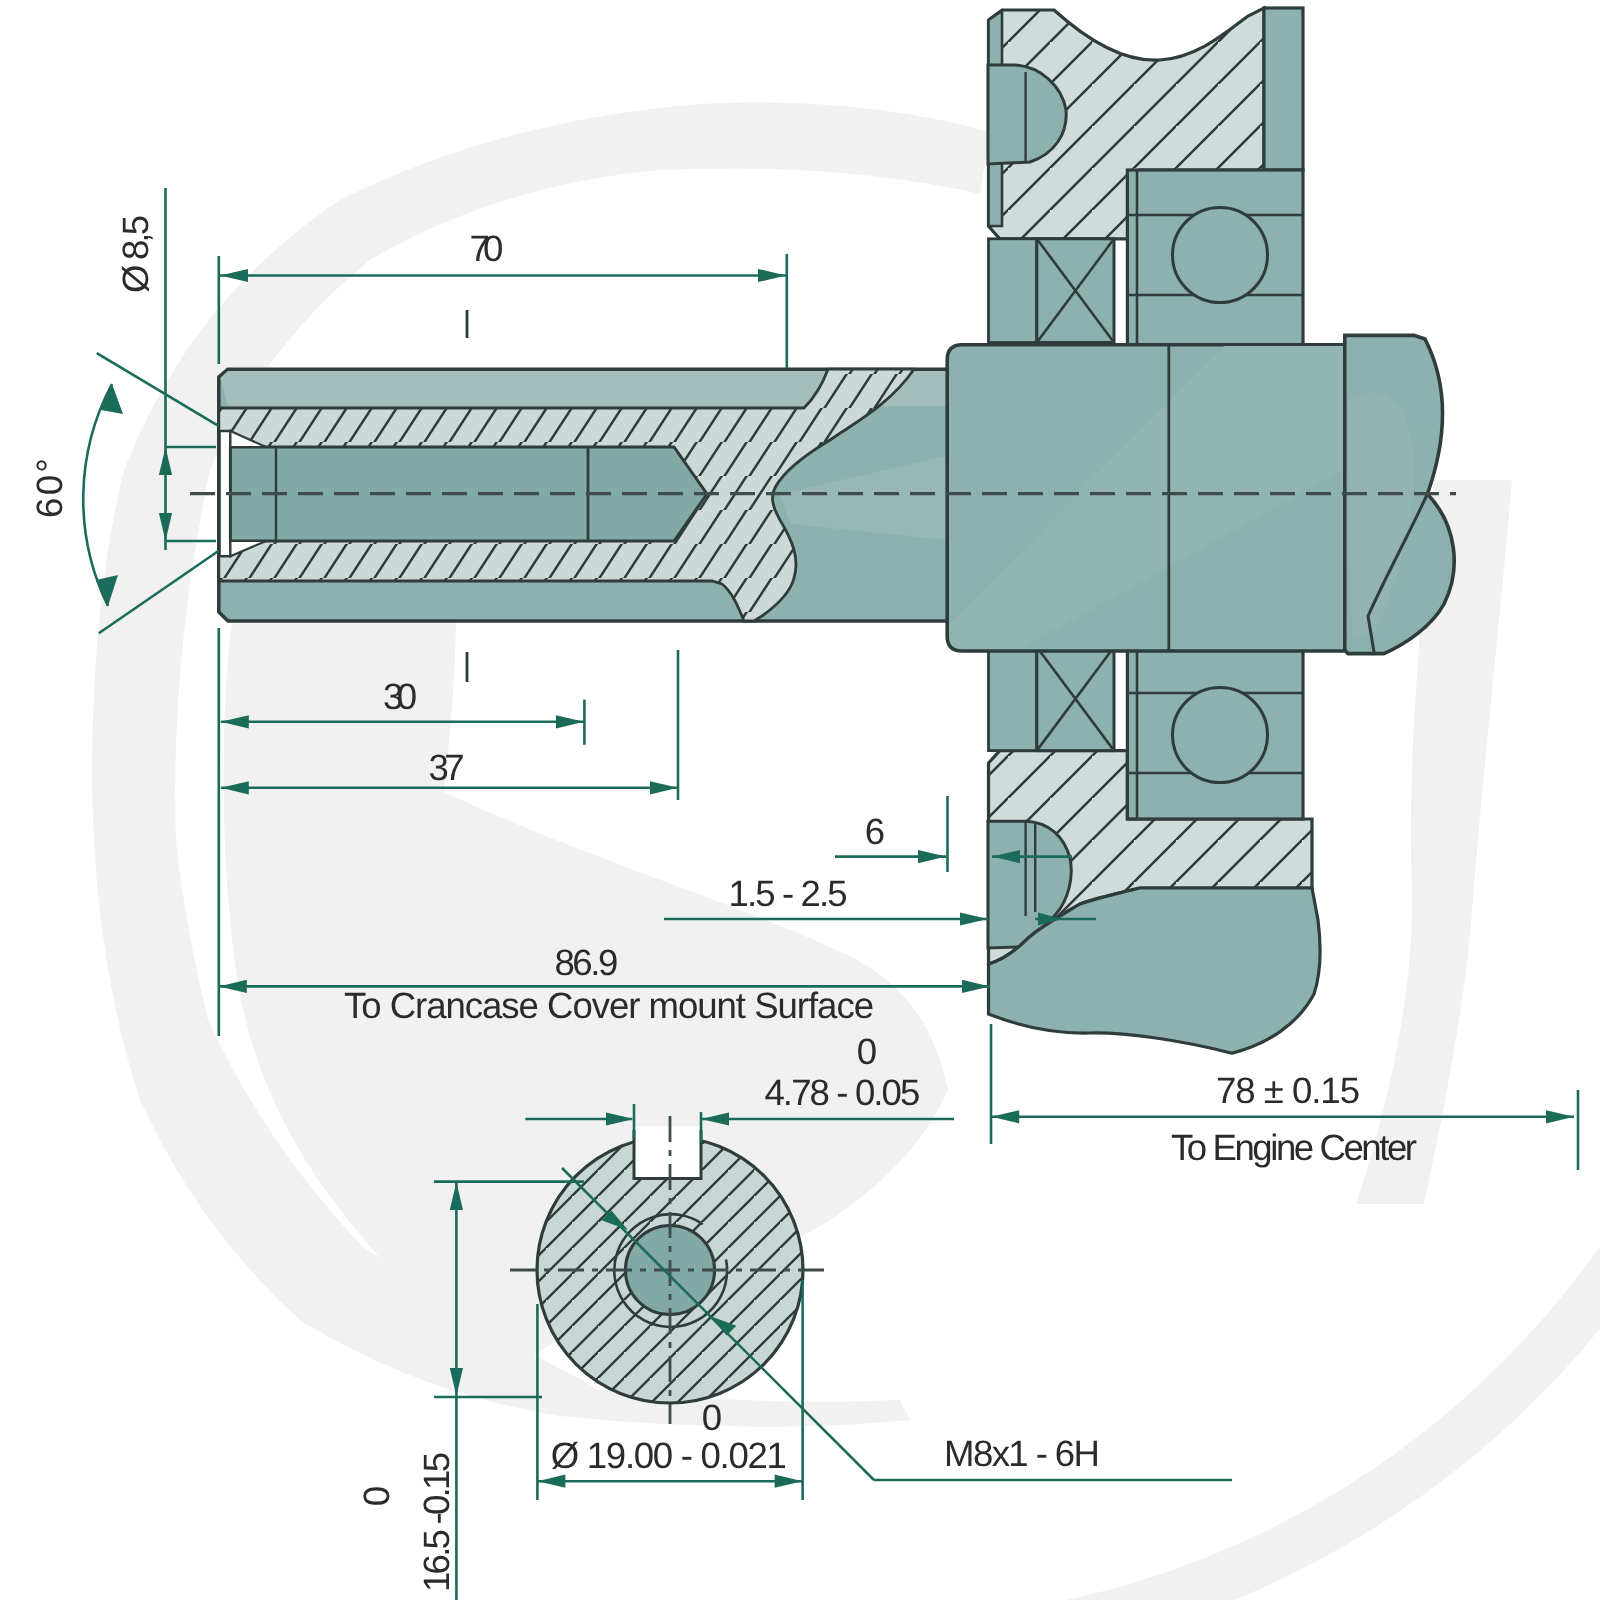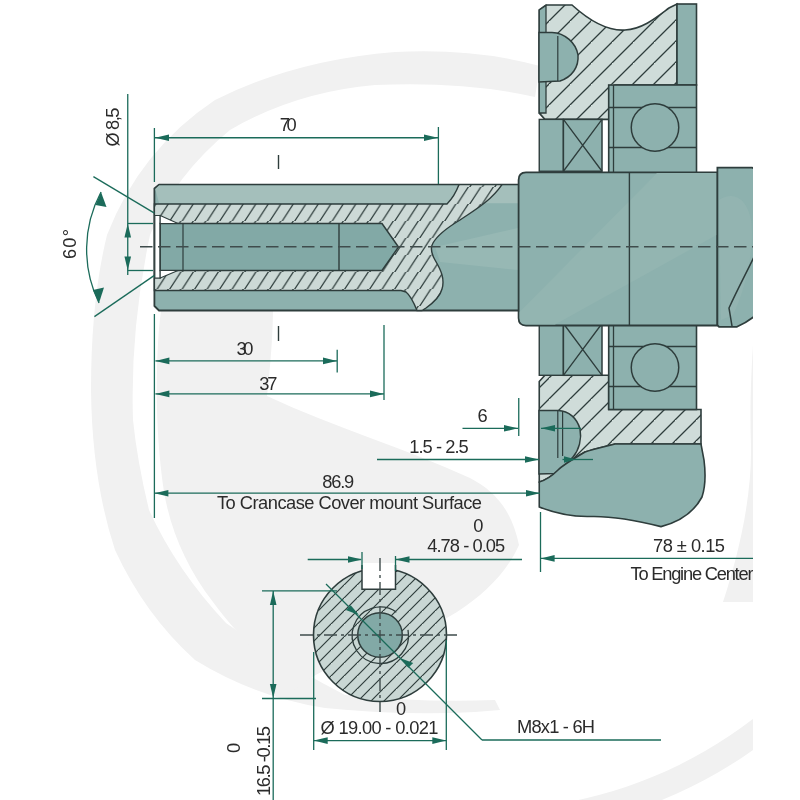--- a/index.html
+++ b/index.html
@@ -1,17 +1,17 @@
 <!DOCTYPE html>
 <html><head>
 <meta charset="utf-8">
 <style>
   html,body{margin:0;padding:0;background:#fff;}
-  .page{width:708px;height:800px;position:relative;overflow:hidden;
-        font-family:"Liberation Sans", sans-serif;margin-left:45px;}
+  .page{width:800px;height:800px;position:relative;overflow:hidden;
+        font-family:"Liberation Sans", sans-serif;}
   svg{display:block;}
 </style>
 </head>
 <body>
 <div class="page">
 <svg width="800" height="800" viewBox="0 0 800 800">
 <defs>
 
   <pattern id="hShaft" width="12.5" height="17" patternUnits="userSpaceOnUse">
     <path d="M-2,19.7 L12.6,-2.7 M10.5,19.7 L25.1,-2.7" stroke="#2e3d3c" stroke-width="1.25" fill="none"></path>

